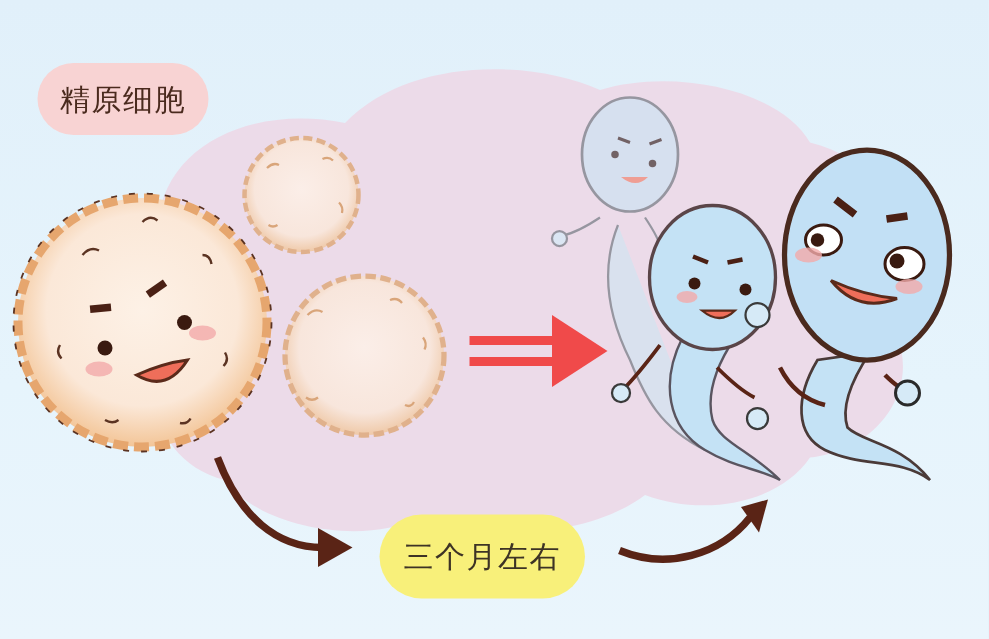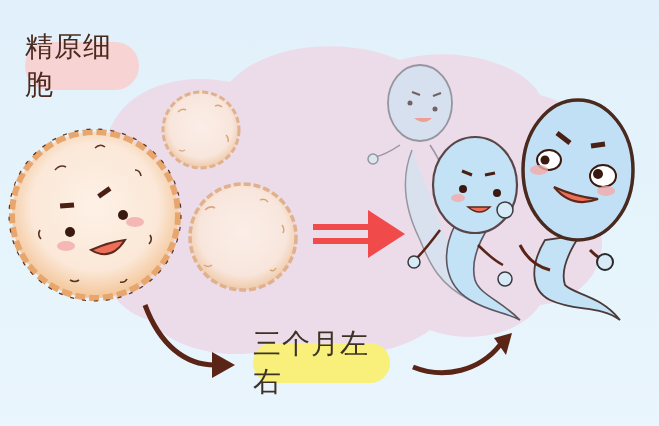--- a/index.html
+++ b/index.html
@@ -1,19 +1,19 @@
 <!DOCTYPE html>
 <html><head>
 <meta charset="utf-8">
 <style>
   html, body { margin: 0; padding: 0; }
   body { width: 659px; height: 426px; overflow: hidden; background: #e4f2fb; font-family: "DejaVu Sans", sans-serif; }
   .stage { position: relative; width: 659px; height: 426px; background: linear-gradient(180deg, #e1f0fa 0%, #e6f4fc 60%, #eaf5fc 100%); }
   svg.art { position: absolute; left: 0; top: 0; }
-  .pill { position: absolute; display: flex; align-items: center; justify-content: center; border-radius: 999px; color: #4a2a1e; font-size: 28px; letter-spacing: 1px; }
+  .pill { position: absolute; display: flex; align-items: center; justify-content: center; border-radius: 999px; color: #4a2a1e; font-size: 20px; letter-spacing: 1px; }
   .pill-pink { background: #f8d3d3; }
   .pill-yellow { background: #f8f07a; color: #3d3325; }
 </style>
 </head>
 <body>
 
 <div class="stage">
   <svg class="art" width="659" height="426" viewBox="0 0 659 426">
     <defs>
       <radialGradient id="cellGrad" cx="50%" cy="45%" r="55%">
@@ -114,16 +114,16 @@
       <path d="M413,367 C445,380 480,370 500,345" stroke="#5a2416" stroke-width="5" fill="none"></path>
       <polygon points="494,338 512,333 506,355" fill="#5a2416"></polygon>
     </g>
   </svg>
 
   <div class="pill pill-pink" style="left:25px; top:42px; width:114px; height:48px;">
     <span>精原细胞</span>
   </div>
 
 
-  <div class="pill pill-yellow" style="left:253px; top:343px; width:137px; height:40px;">
+  <div class="pill pill-yellow" style="left:253px; top:343px; width:137px; height:56px;">
     <span>三个月左右</span>
   </div>
 </div>
 
 </body></html>

